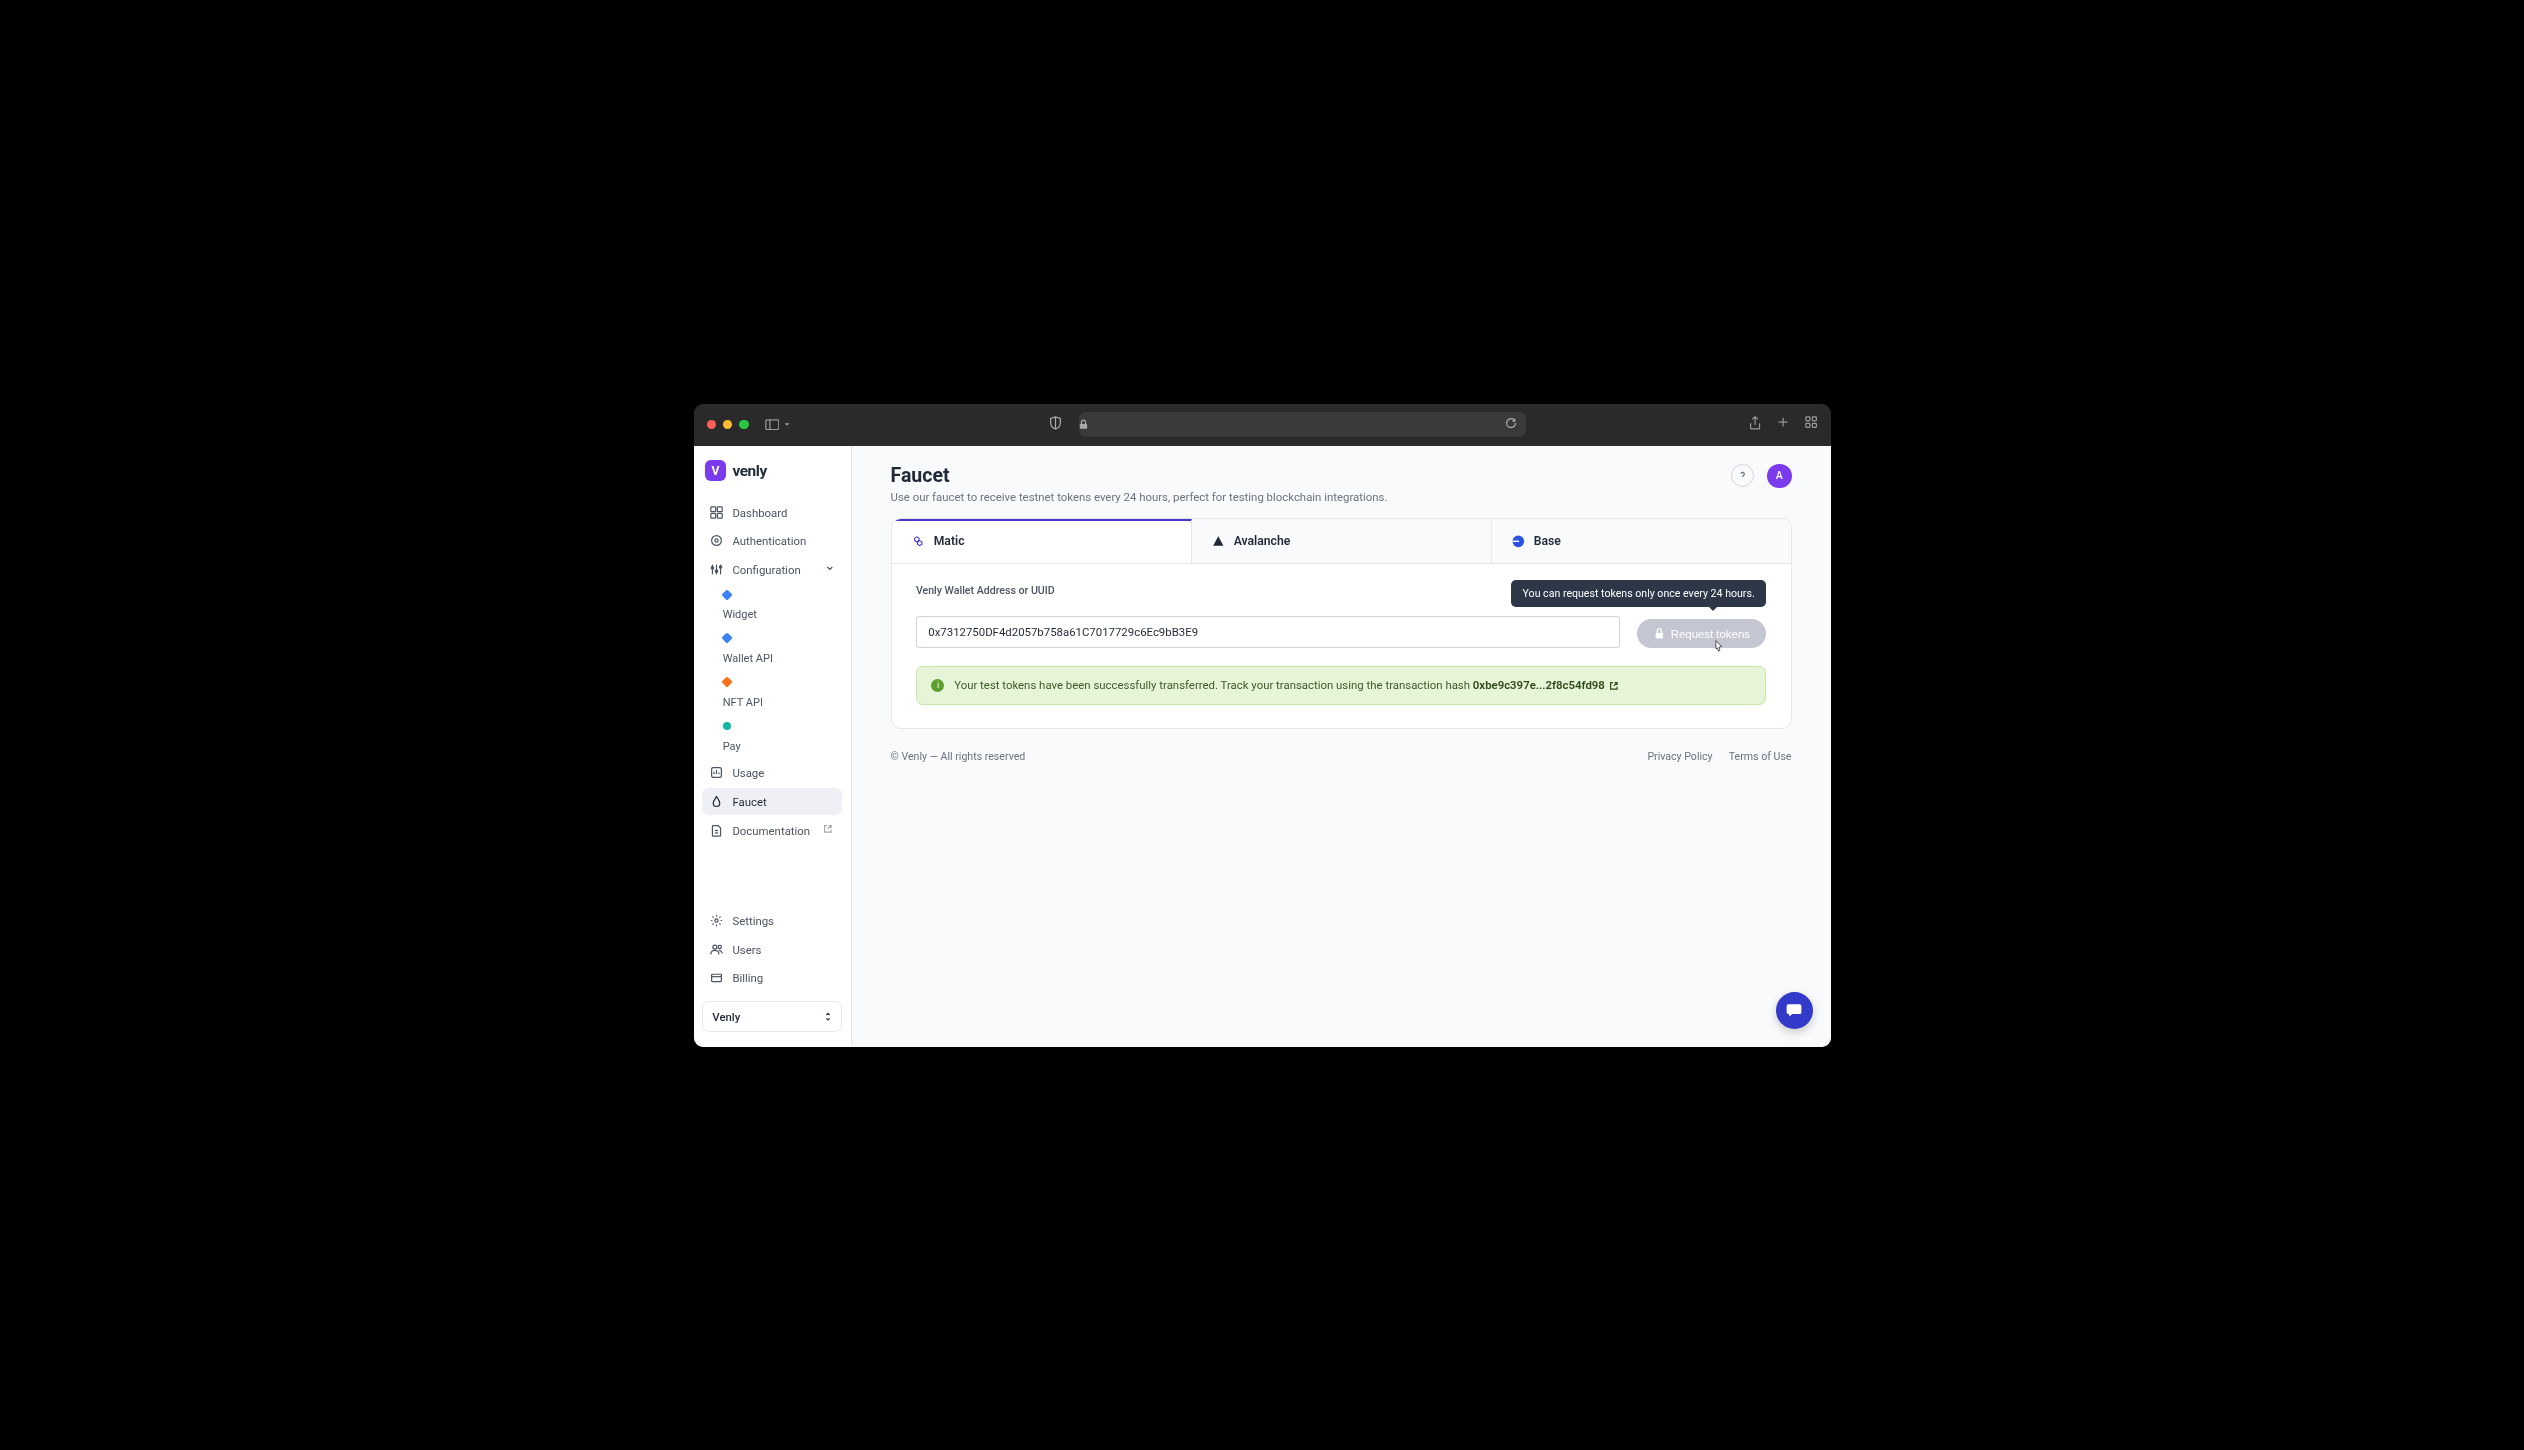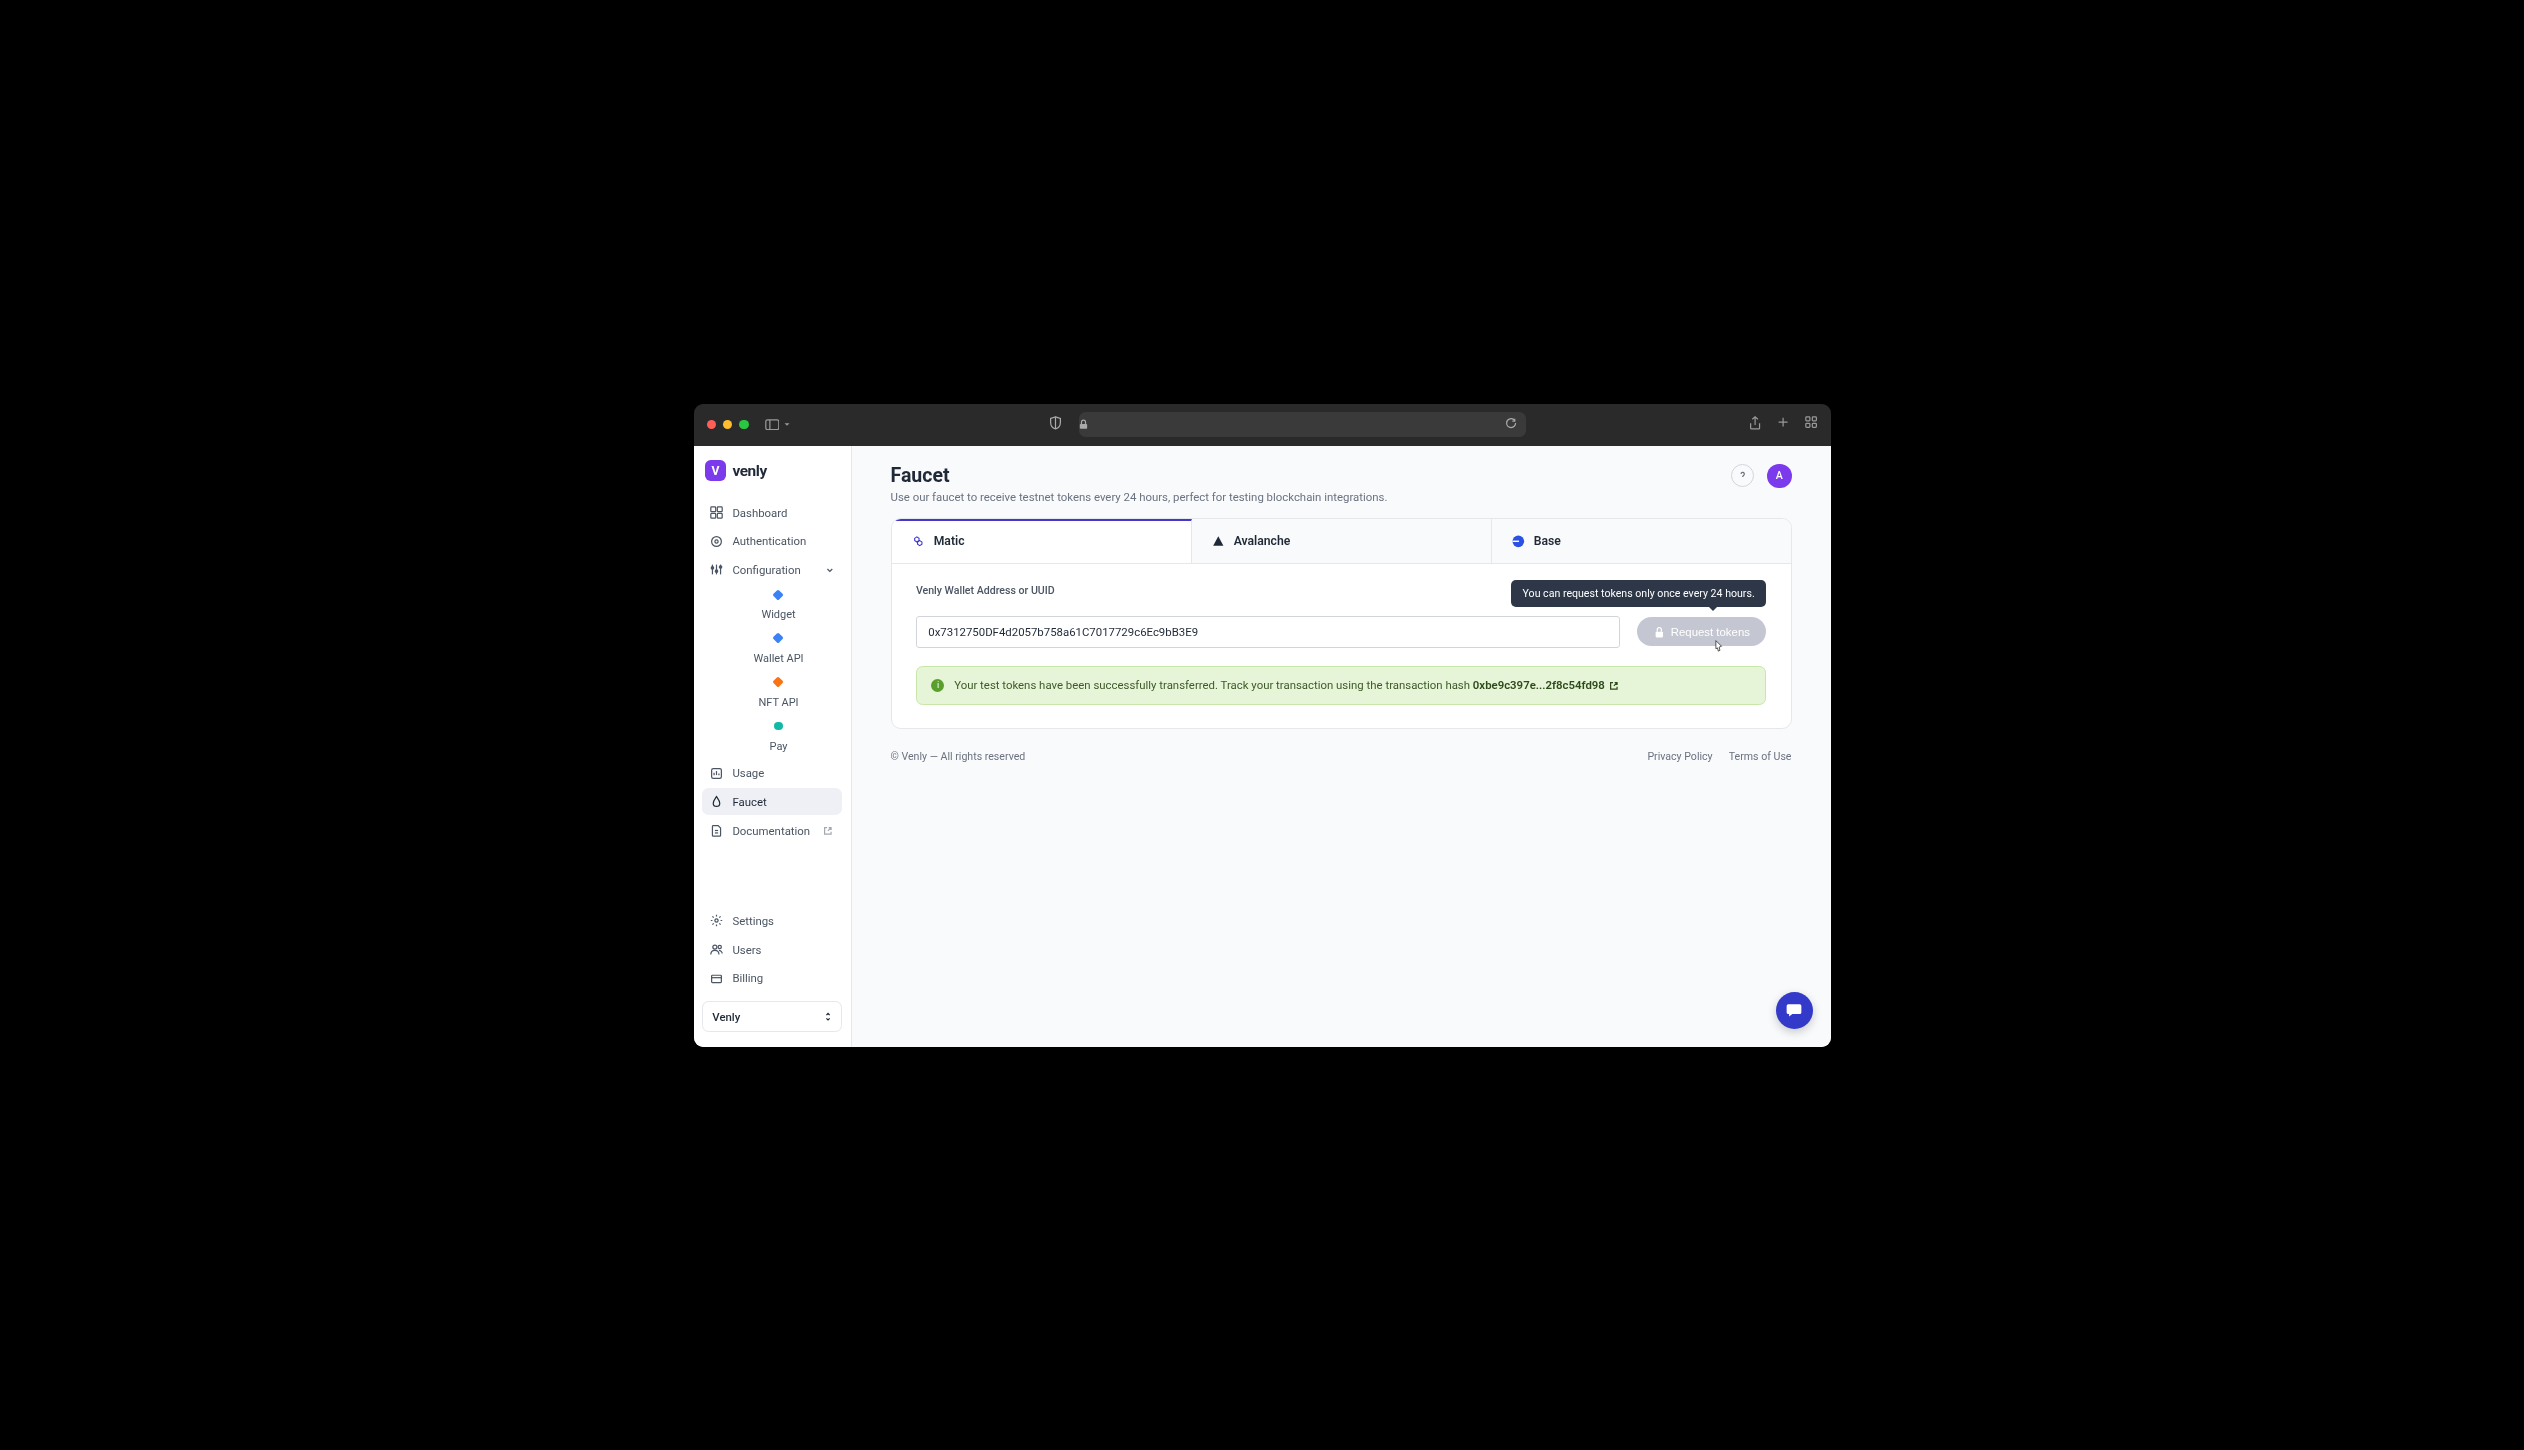--- a/index.html
+++ b/index.html
@@ -67,21 +67,21 @@
   width: 21px; height: 21px;
   background: #7c3aed;
   border-radius: 5.7px;
   display: flex; align-items: center; justify-content: center;
   color: white; font-weight: bold; font-size: 12.2px;
 }
 .logo-text { font-weight: 700; font-size: 15.4px; color: #1f2937; letter-spacing: -0.4px; }
 .nav-section { flex: 1; padding: 0 8.1px; }
 .nav-item {
   display: flex;
-  align-items: center;
+  align-items: flex-start;
   gap: 9.7px;
   padding: 6.5px 8.1px;
   border-radius: 6.5px;
   color: #4b5563;
   font-size: 11.4px;
   cursor: pointer;
   margin-bottom: 1.6px;
 }
 .nav-item.active { background: #eef0f6; color: #1f2937; }
 .nav-item.has-chevron { justify-content: space-between; }
@@ -182,21 +182,21 @@
 .amount-unit { font-size: 10.6px; color: #6b7280; font-weight: 500; }
 .testnet-badge {
   background: #fef3e8;
   color: #ea8a2e;
   font-size: 10.6px;
   font-weight: 600;
   padding: 4.1px 9px;
   border-radius: 4.9px;
 }
 .form-label { font-size: 10.6px; color: #4b5563; font-weight: 500; margin-bottom: 19px; display: block; }
-.form-row { display: flex; gap: 17px; align-items: center; position: relative; }
+.form-row { display: flex; gap: 17px; align-items: flex-end; position: relative; }
 .addr-input {
   flex: 1;
   border: 0.8px solid #d1d5db;
   border-radius: 3px;
   padding: 8.1px 11.4px;
   font-size: 11.4px;
   color: #1f2937;
   font-family: inherit;
 }
 .request-btn {

